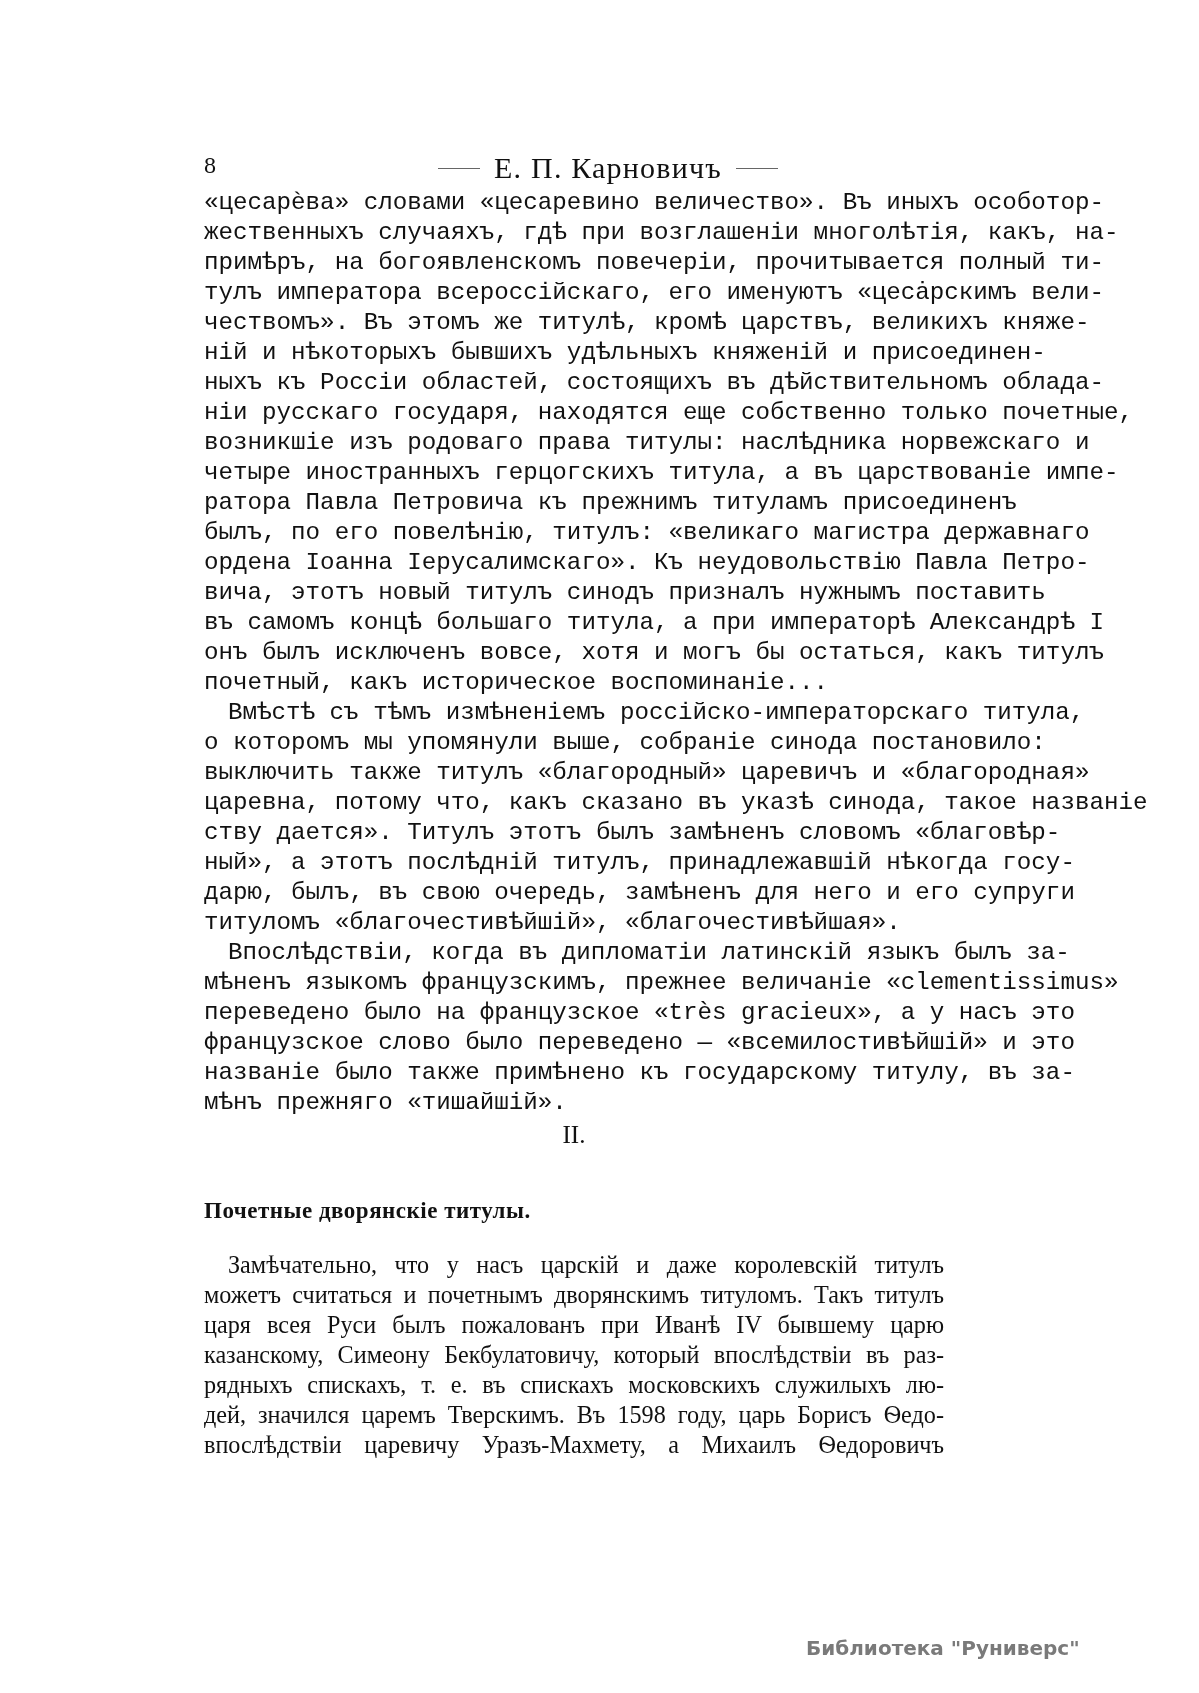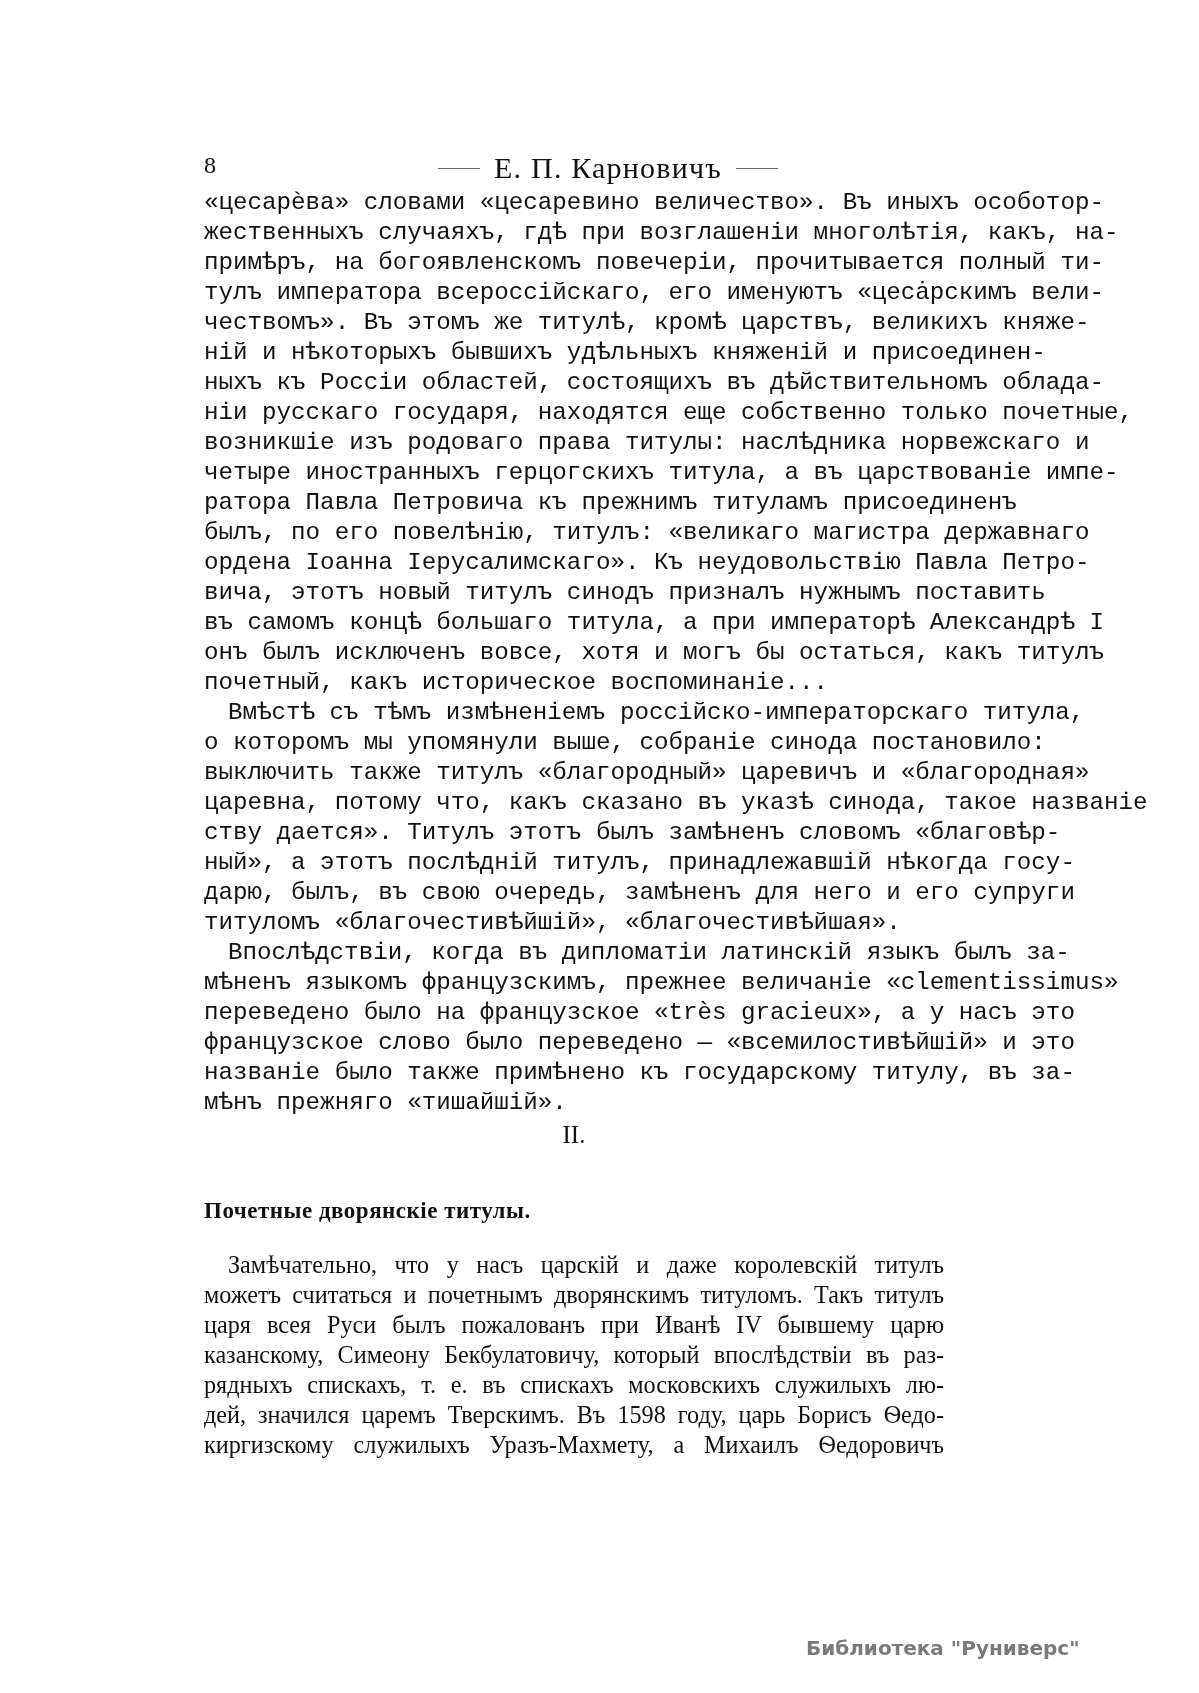--- a/index.html
+++ b/index.html
@@ -101,17 +101,17 @@
 <div class="section-title">Почетные дворянскіе титулы.</div>
 
 <div class="body-text-2" id="part2">
     <div>
       <div class="line indent">Замѣчательно, что у насъ царскій и даже королевскій титулъ</div>
       <div class="line">можетъ считаться и почетнымъ дворянскимъ титуломъ. Такъ титулъ</div>
       <div class="line">царя всея Руси былъ пожалованъ при Иванѣ IV бывшему царю</div>
       <div class="line">казанскому, Симеону Бекбулатовичу, который впослѣдствіи въ раз-</div>
       <div class="line">рядныхъ спискахъ, т. е. въ спискахъ московскихъ служилыхъ лю-</div>
       <div class="line">дей, значился царемъ Тверскимъ. Въ 1598 году, царь Борисъ Ѳедо-</div>
-      <div class="line">киргизскому служилыхъ Уразъ-Махмету, а Михаилъ Ѳедоровичъ</div>
+      <div class="line">впослѣдствіи царевичу Уразъ-Махмету, а Михаилъ Ѳедоровичъ</div>
     </div>
   </div>
 
 <div class="watermark">Библиотека "Руниверс"</div>
 
 </body></html>

